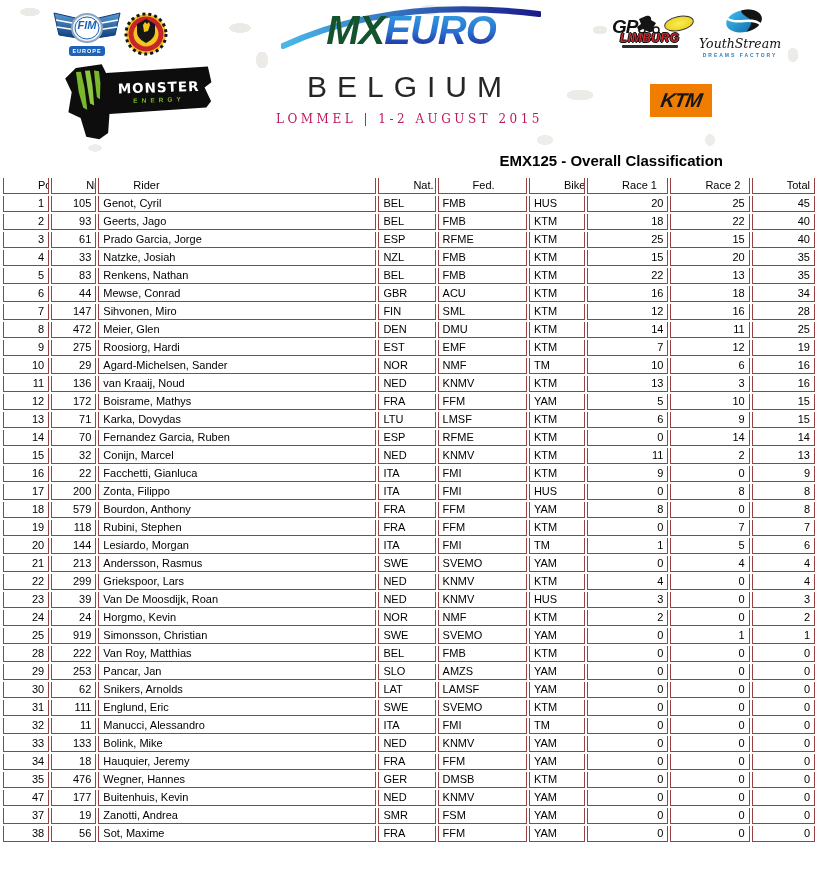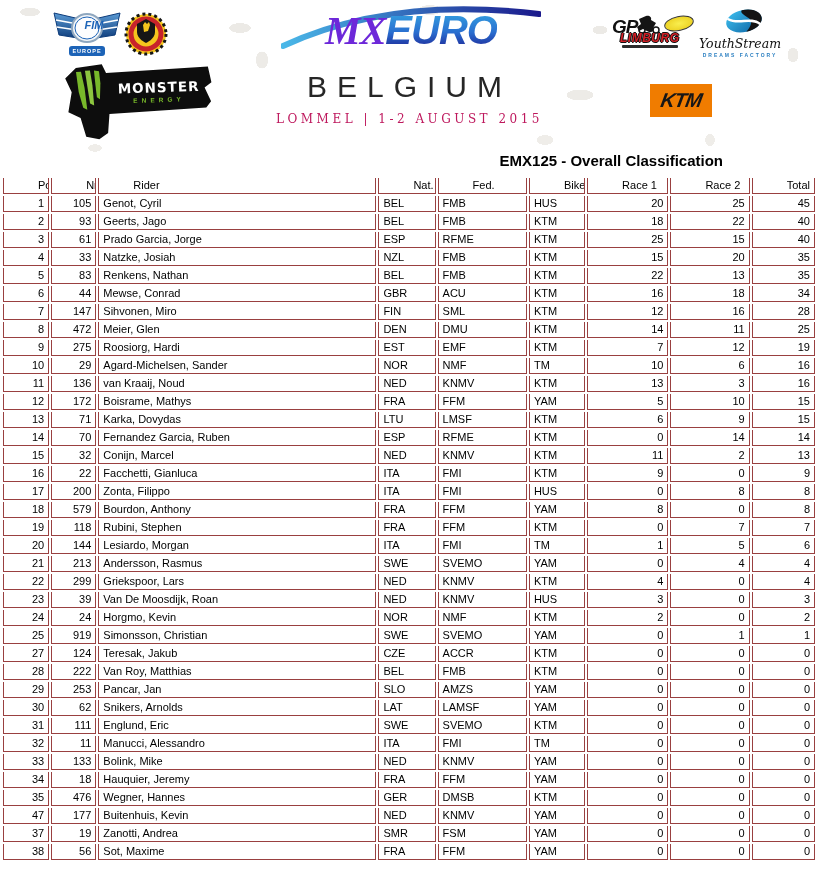--- a/index.html
+++ b/index.html
@@ -22,42 +22,42 @@
       radial-gradient(ellipse 14px 8px at 545px 140px,#efede9 60%,transparent 61%),
       radial-gradient(ellipse 8px 10px at 710px 140px,#efede9 60%,transparent 61%),
       radial-gradient(ellipse 20px 8px at 430px 10px,#efede9 60%,transparent 61%);
   }
   .header{position:absolute;left:0;top:0;width:819px;height:150px;z-index:1;}
 
   
   .fim{position:absolute;left:52px;top:8px;width:70px;height:50px;}
   .fim svg{position:absolute;left:0;top:0;}
   .fim-text{position:absolute;left:22px;top:11px;width:26px;text-align:center;
-    font-style:italic;font-weight:bold;font-size:11px;color:#1c63b7;letter-spacing:0;margin-left:7px;}
+    font-style:italic;font-weight:bold;font-size:11px;color:#1c63b7;letter-spacing:0;}
   .fim-banner{position:absolute;left:17px;top:38px;width:36px;height:10px;background:#1c63b7;
     border-radius:3px;color:#fff;font-size:5.5px;font-weight:bold;letter-spacing:1px;
     display:flex;align-items:center;justify-content:center;}
 
   
   .fmb-be{position:absolute;left:123px;top:10px;width:46px;height:48px;}
 
   
   .monster{position:absolute;left:55px;top:60px;width:160px;height:80px;transform:rotate(-2deg);}
   .monster svg{position:absolute;left:0;top:0;}
   .monster-word{position:absolute;left:52px;top:20px;width:104px;text-align:center;
     color:#fff;font-weight:bold;font-size:13.5px;letter-spacing:1px;font-family:"DejaVu Sans",sans-serif;}
   .monster-sub{position:absolute;left:52px;top:37px;width:104px;text-align:center;
     color:#78b82a;font-weight:bold;font-size:6.5px;letter-spacing:4px;}
 
   
   .mxeuro{position:absolute;left:281px;top:2px;width:260px;height:56px;}
   .mxeuro .words{position:absolute;left:0;top:6px;width:260px;text-align:center;
     font-style:italic;font-weight:bold;font-size:40px;line-height:44px;letter-spacing:-1px;
     font-family:"Liberation Sans",sans-serif;}
-  .mx-part{color:#6d28d9;font-family:Liberation Serif, serif;}
+  .mx-part{color:#14532d;}
   .euro-part{background:linear-gradient(180deg,#35aae3 0%,#2a6fd0 55%,#1b1a8c 100%);
     -webkit-background-clip:text;background-clip:text;color:transparent;}
   .mxeuro svg{position:absolute;left:0;top:0;}
 
   
   .country{position:absolute;left:0;top:70px;width:819px;text-align:center;
     font-size:30px;letter-spacing:10px;color:#262626;font-weight:400;}
   .venue{position:absolute;left:0;top:112px;width:819px;text-align:center;
     font-family:"DejaVu Serif",serif;font-size:12px;letter-spacing:3.5px;color:#be185d;}
 
@@ -500,31 +500,20 @@
         <td class="r">919</td>
         <td class="l">Simonsson, Christian</td>
         <td class="l">SWE</td>
         <td class="l">SVEMO</td>
         <td class="l">YAM</td>
         <td class="r">0</td>
         <td class="r">1</td>
         <td class="r">1</td>
       </tr>
       <tr>
-        <td class="r">27</td>
-        <td class="r">124</td>
-        <td class="l">Teresak, Jakub</td>
-        <td class="l">CZE</td>
-        <td class="l">ACCR</td>
-        <td class="l">KTM</td>
-        <td class="r">0</td>
-        <td class="r">0</td>
-        <td class="r">0</td>
-      </tr>
-      <tr>
         <td class="r">28</td>
         <td class="r">222</td>
         <td class="l">Van Roy, Matthias</td>
         <td class="l">BEL</td>
         <td class="l">FMB</td>
         <td class="l">KTM</td>
         <td class="r">0</td>
         <td class="r">0</td>
         <td class="r">0</td>
       </tr>

